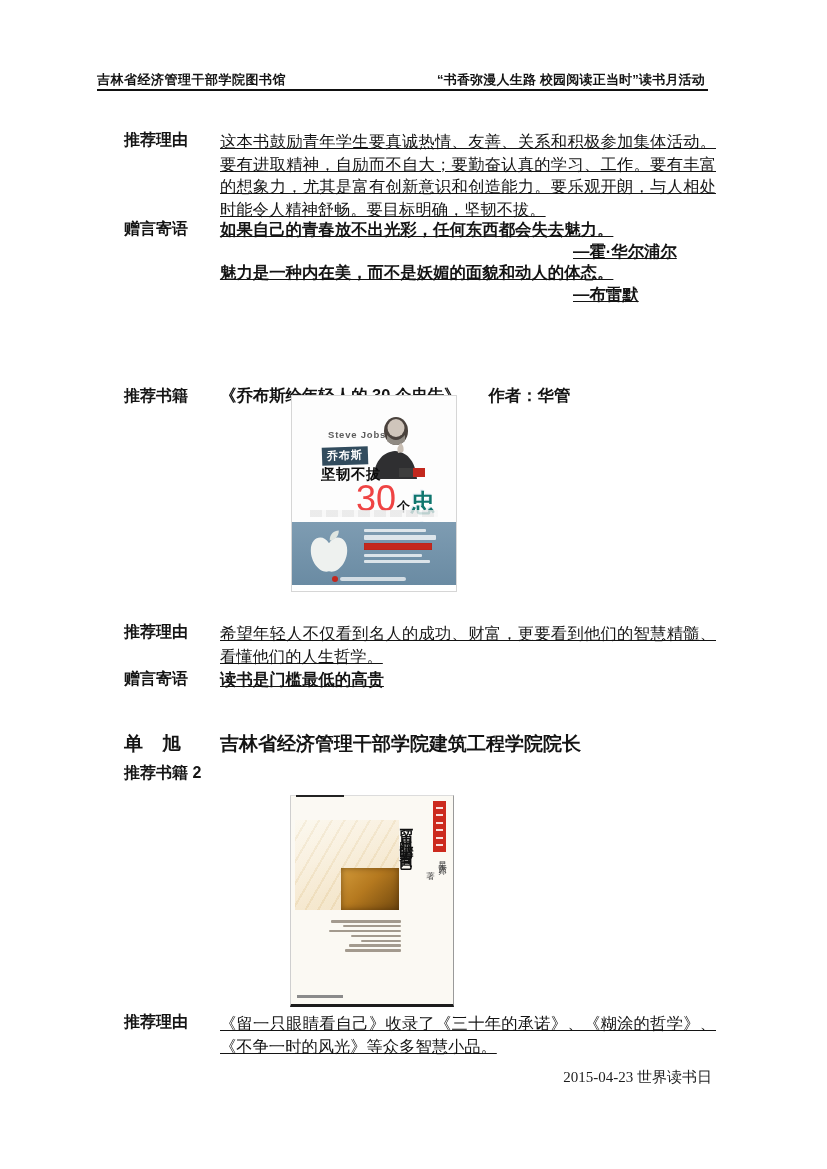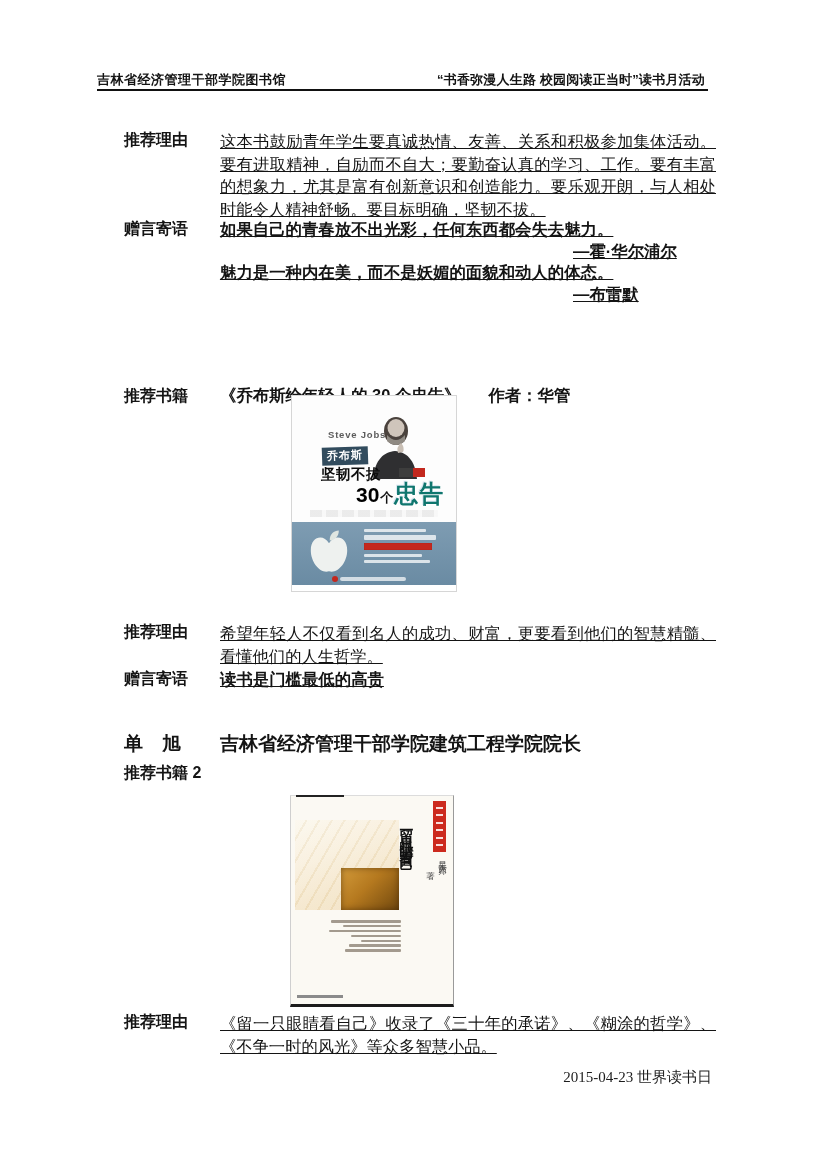--- a/index.html
+++ b/index.html
@@ -25,21 +25,21 @@
   .b1-top{position:absolute;left:0;top:0;width:100%;height:126px;background:#fdfdfd;}
   .b1-steve{position:absolute;left:36px;top:33px;font-size:9.5px;color:#5c5c5c;letter-spacing:.8px;font-weight:600;}
   .b1-photo{position:absolute;left:73px;top:17px;}
   .b1-ribbon{position:absolute;left:30px;top:51px;background:#324c5e;color:#fff;font-size:11px;font-weight:700;
              padding:1px 5px 2px;transform:rotate(-2deg);letter-spacing:1px;}
   .b1-sub{position:absolute;left:29px;top:69px;font-size:14.5px;font-weight:700;color:#0c0c0c;letter-spacing:.5px;}
   .b1-tag{position:absolute;left:107px;top:72px;display:flex;}
   .b1-tag-dark{width:14px;height:9px;background:#3d3d3d;}
   .b1-tag-red{width:12px;height:9px;background:#c3281e;}
   .b1-title{position:absolute;left:64px;top:82px;display:flex;align-items:baseline;}
-  .b1-num{font-size:21px;font-weight:700;color:#000000;}
+  .b1-num{font-size:36px;font-weight:400;color:#ef4444;}
   .b1-ge{font-size:13px;font-weight:700;color:#111;margin:0 1px;}
   .b1-word{font-size:24px;font-weight:700;color:#0f766e;text-shadow:1px 1px 0 #fff,-1px -1px 0 #dce7f2;letter-spacing:1px;}
   .b1-waves{position:absolute;left:18px;right:18px;top:114px;height:7px;
             background:repeating-linear-gradient(90deg,#e7e7e7 0 12px,#f7f7f7 12px 16px);opacity:.8;}
   .b1-bottom{position:absolute;left:0;top:126px;width:100%;height:63px;
              background:linear-gradient(#7e9cb2,#6a8ba3);}
   .b1-apple{position:absolute;left:16px;top:7px;}
   .b1-lines{position:absolute;left:72px;top:7px;width:84px;}
   .b1-bar{height:3px;background:rgba(255,255,255,.75);margin-bottom:3px;border-radius:1px;}
   .b1-redband{height:7px;width:68px;background:#c3281e;margin:2px 0 4px;box-shadow:inset 0 0 1px #8c150e;}

